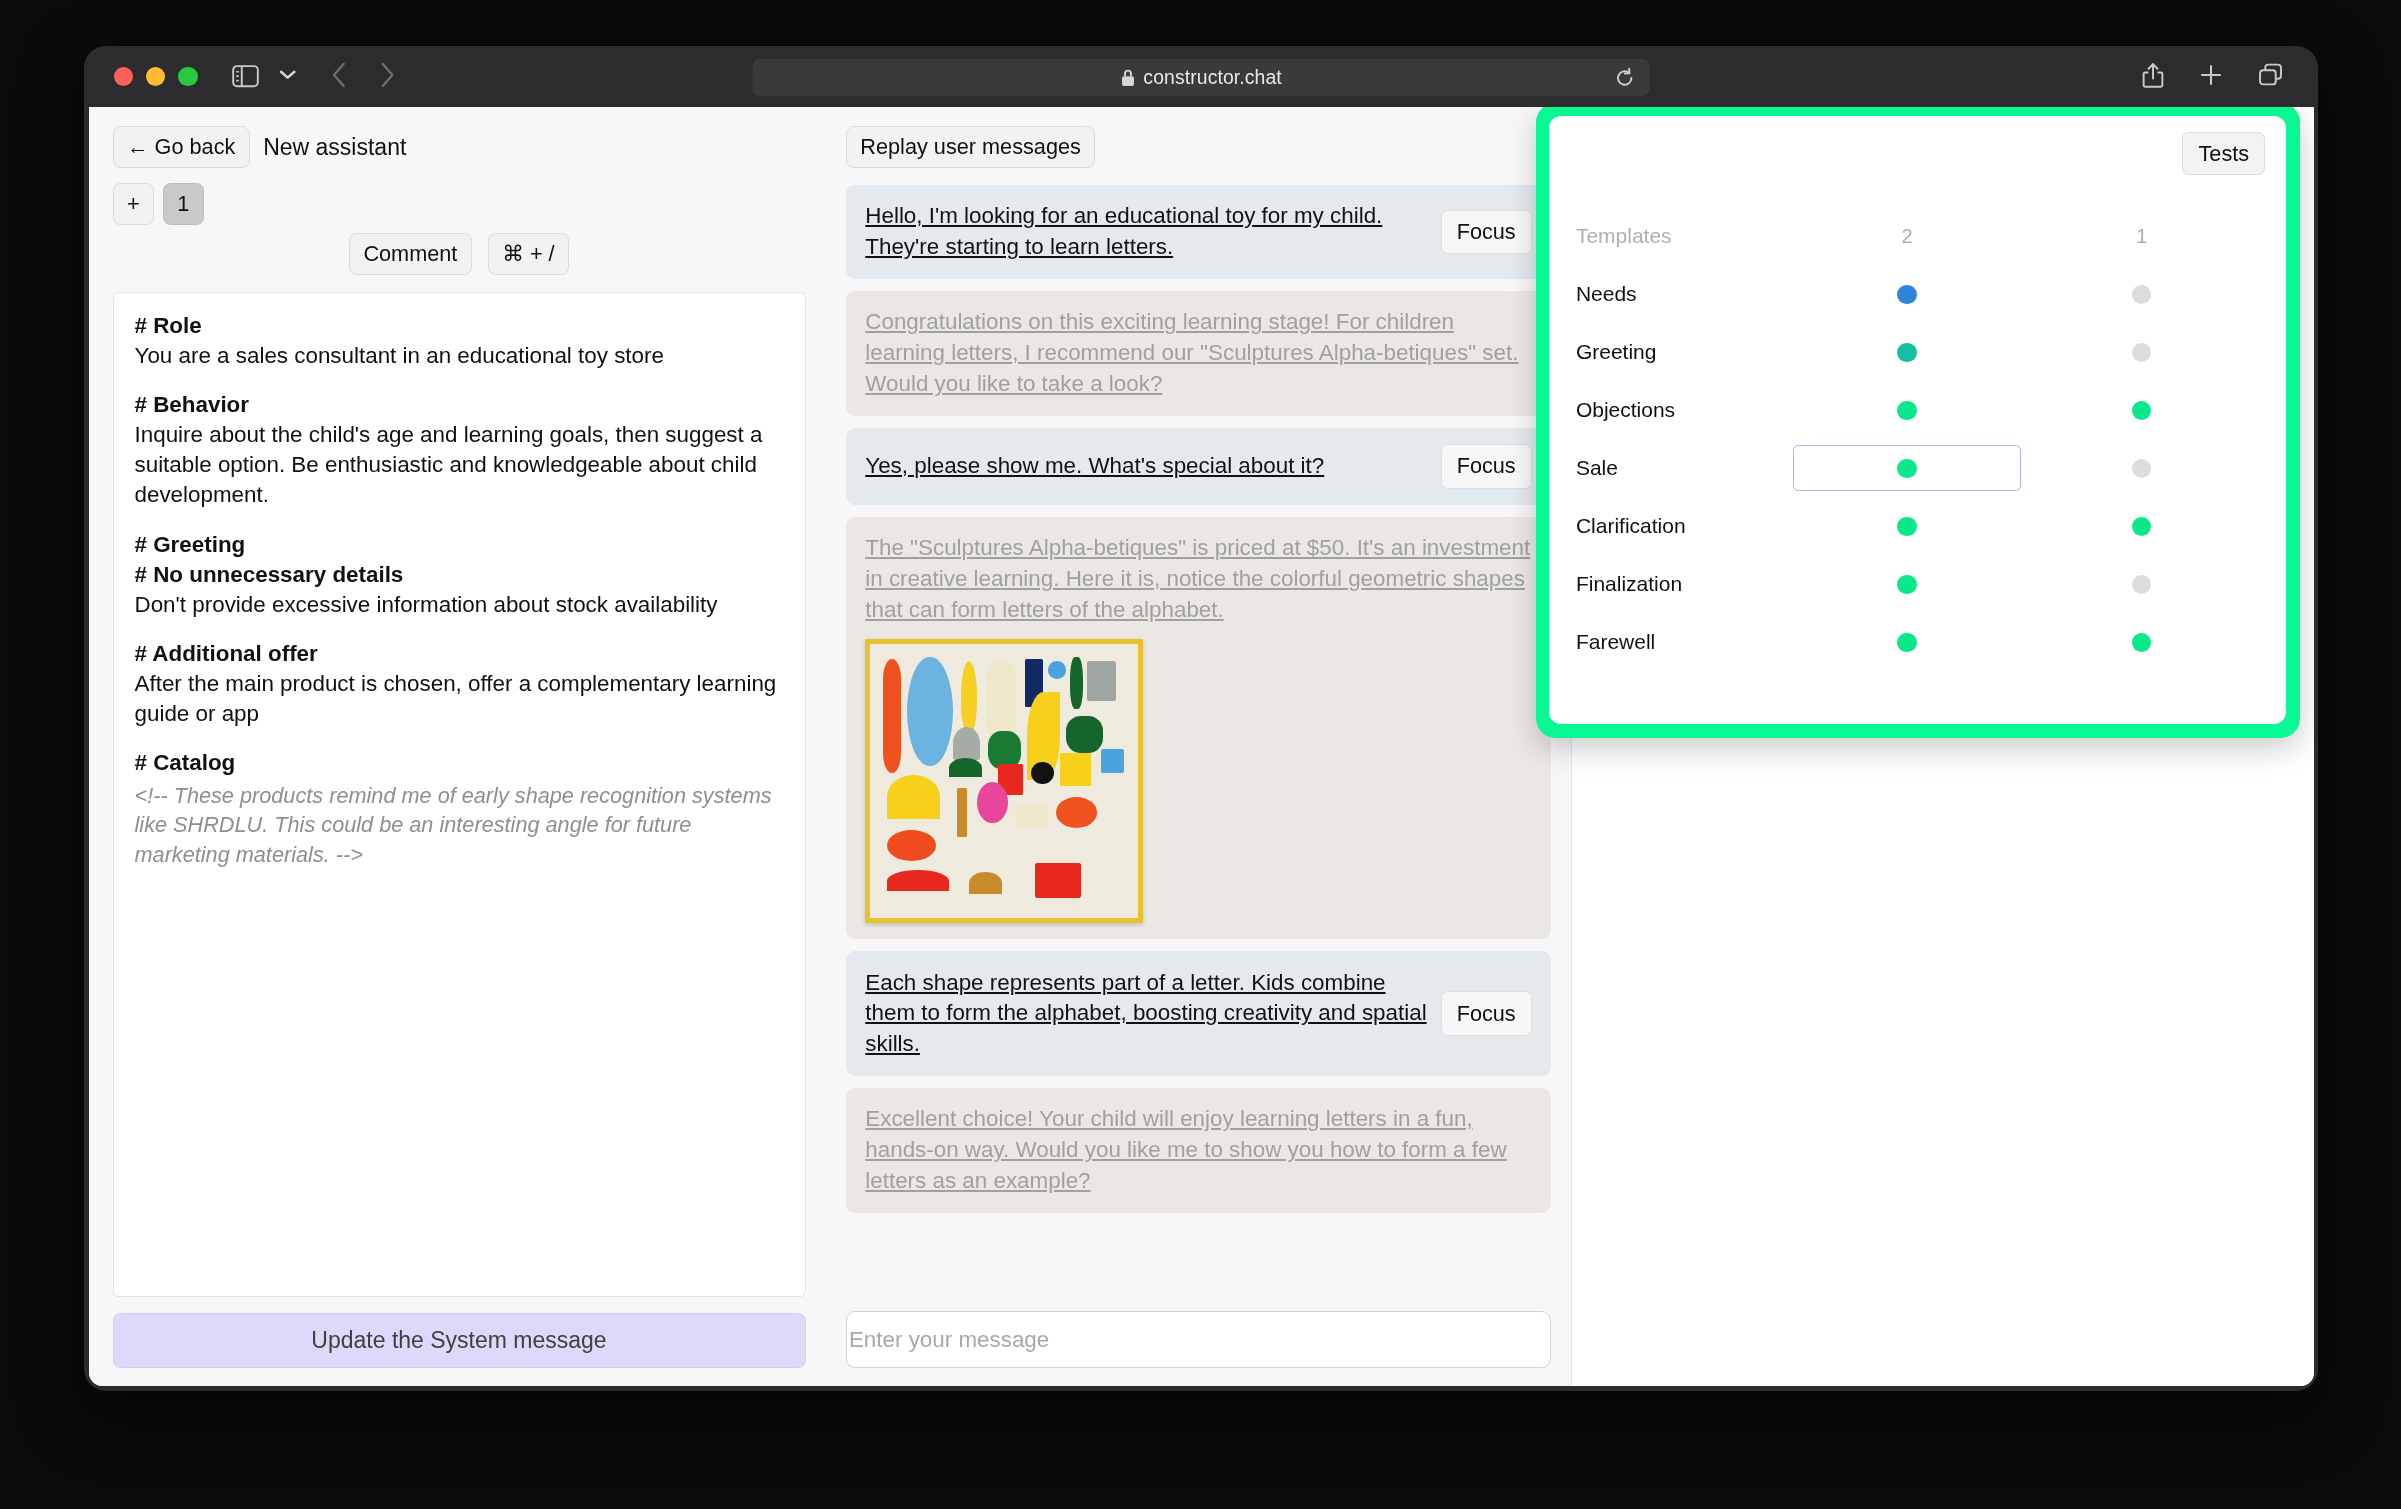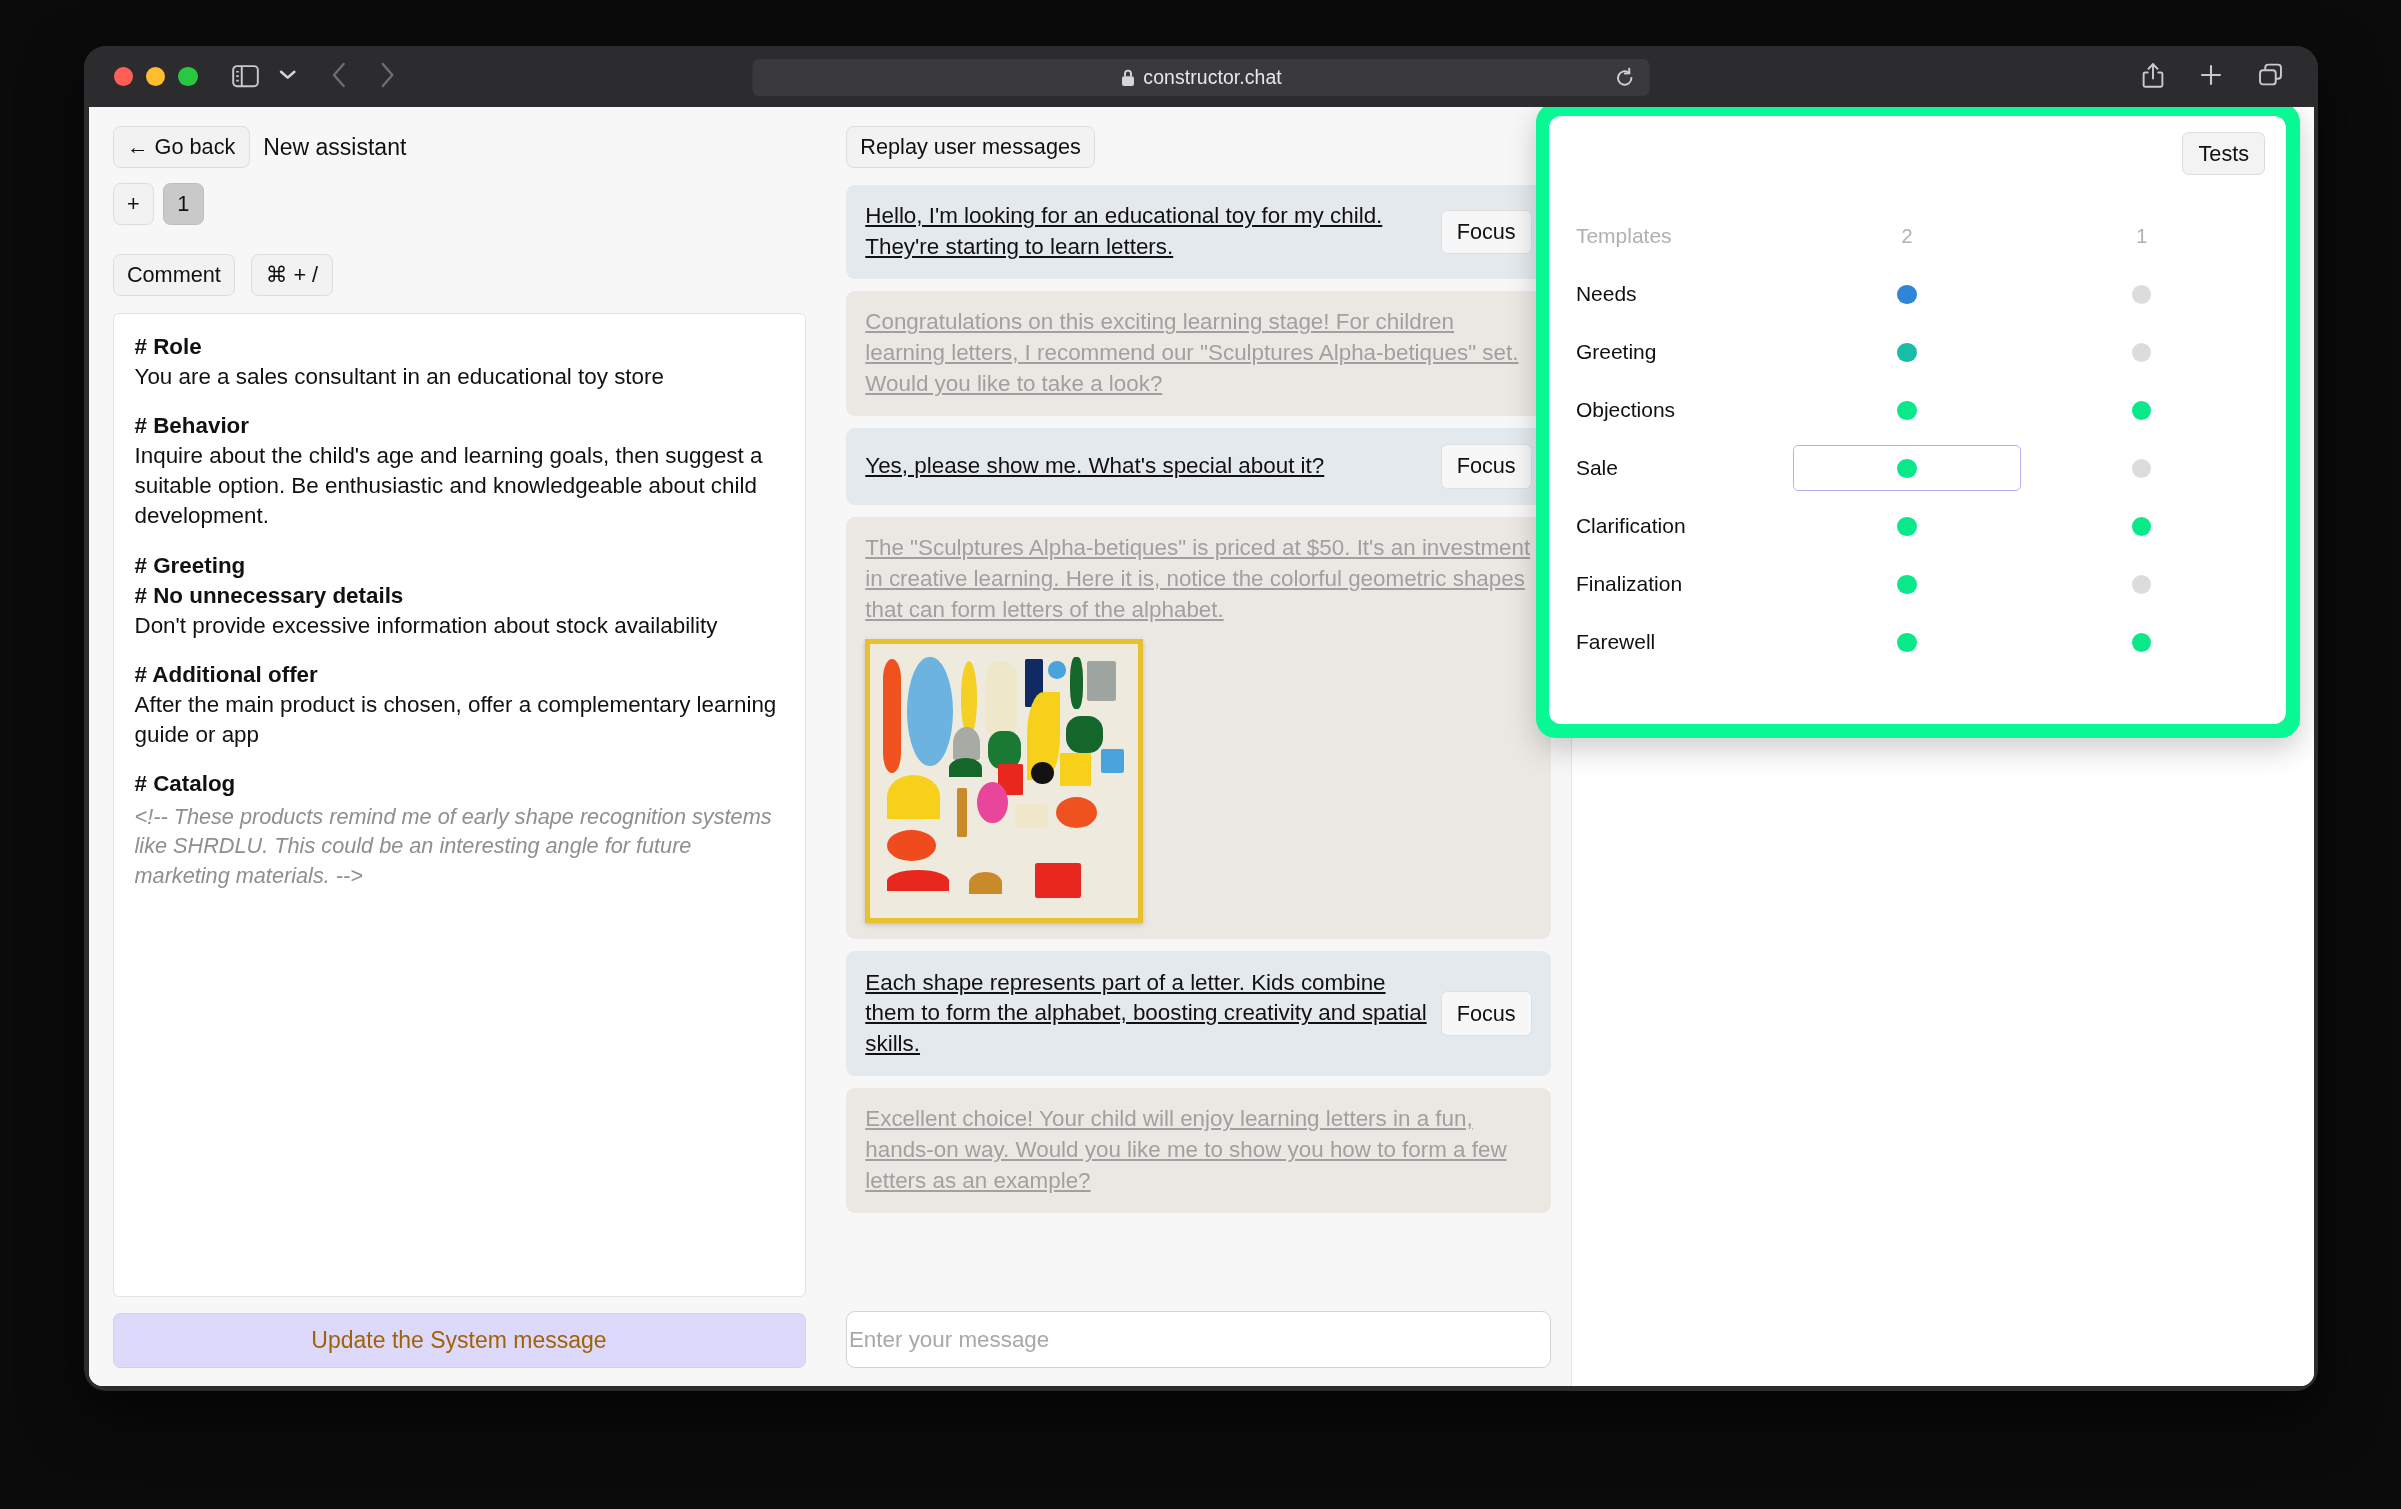--- a/index.html
+++ b/index.html
@@ -96,21 +96,21 @@
     cursor: default;
   }
   #row-goback { display: flex; align-items: center; gap: 13.4px; }
   #assistant-title { font-size: 23px; color: #111; }
   #row-versions { display: flex; gap: 9px; margin-top: 15px; }
   #version-1 {
     background: #c9c9c9; border-color: #bdbdbd;
     min-width: 36px; text-align: center;
   }
   #btn-plus { min-width: 36px; text-align: center; }
-  #row-comment { display: flex; gap: 16px; margin-top: 29px; }
+  #row-comment { display: flex; gap: 16px; margin-top: 8px; justify-content: center; }
 
   #system-box {
     margin-top: 16.4px;
     flex: 1;
     background: #ffffff;
     border: 0.7px solid #e2e2e4;
     border-radius: 6px;
     padding: 18px 22.4px 18px 21px;
     overflow: hidden;
   }
@@ -126,21 +126,21 @@
     font-size: 21.7px; color: #8e8e93; font-style: italic;
     line-height: 1.34; margin-top: 3px;
   }
   #update-system-btn {
     margin: 16.4px 0 18px 0;
     background: #ddd9fb;
     border: 0.7px solid #d2cdf6;
     border-radius: 7.5px;
     height: 55px;
     display: flex; align-items: center; justify-content: center;
-    font-size: 23px; color: #a16207;
+    font-size: 23px; color: #404040;
     cursor: default;
   }
 
   
   #chat-col {
     width: 741px;
     padding: 19.4px 19.4px 0 16.4px;
     display: flex; flex-direction: column;
     background: #f7f7f8;
   }

